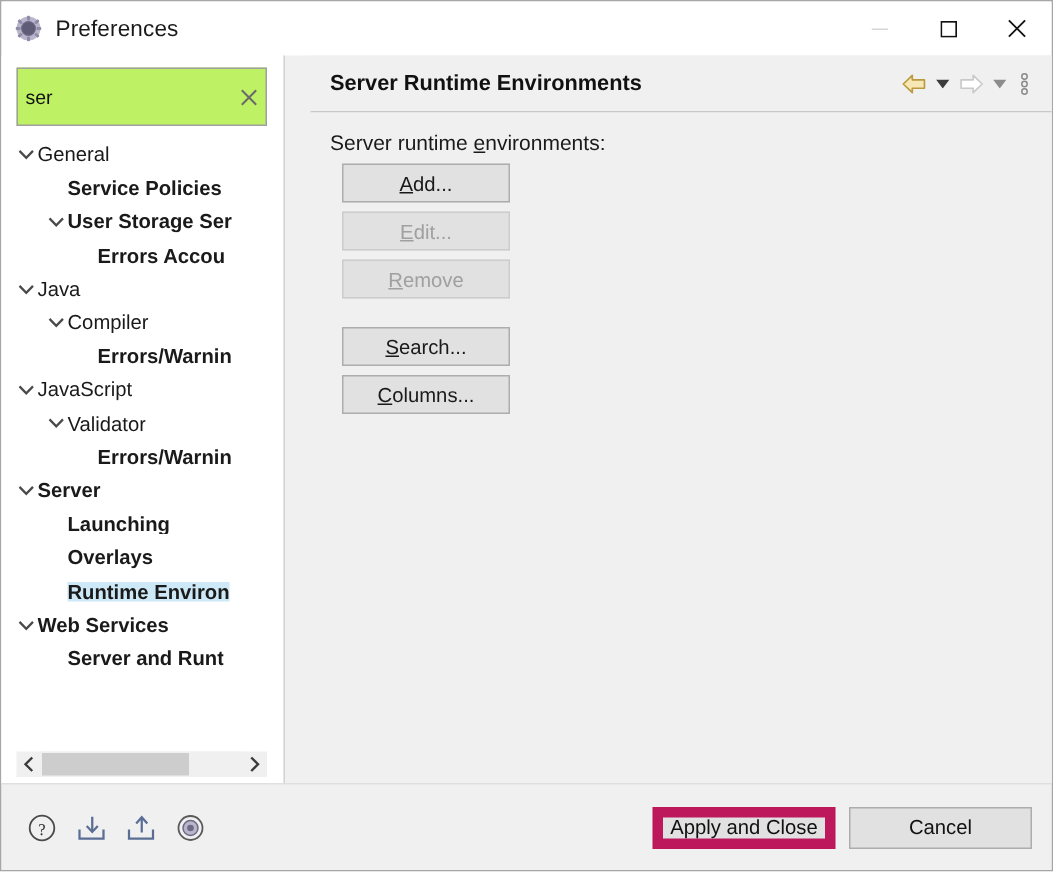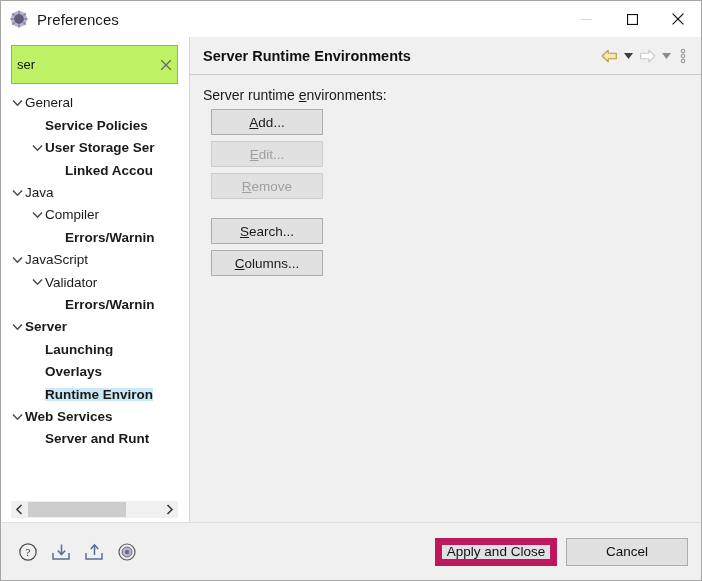--- a/index.html
+++ b/index.html
@@ -173,20 +173,21 @@
   }
 
   
   #right-pane {
     flex: 1 1 auto;
     min-width: 0;
     display: flex;
     flex-direction: column;
     background: #f0f0f0;
     border-left: 1px solid #d4d4d4;
+    padding-left: 17px;
   }
   #page-header {
     flex: 0 0 auto;
     height: 38px;
     background: #f0f0f0;
     border-bottom: 1px solid #c8c8c8;
     display: flex;
     align-items: center;
     padding: 0 10px 0 13px;
   }
@@ -430,21 +431,21 @@
           <div class="tree-item bold" style="padding-left: 25px;">
             <span class="twisty">
               <svg width="11" height="8" viewBox="0 0 11 8">
                 <polyline points="1,1.6 5.5,6.2 10,1.6" fill="none" stroke="#4a4a4a" stroke-width="1.5"></polyline>
               </svg>
             </span>
             <span class="tlabel">User Storage Ser</span>
           </div>
           <div class="tree-item bold" style="padding-left: 45px;">
             <span class="twisty"></span>
-            <span class="tlabel">Linked Accou</span>
+            <span class="tlabel">Errors Accou</span>
           </div>
           <div class="tree-item" style="padding-left: 5px;">
             <span class="twisty">
               <svg width="11" height="8" viewBox="0 0 11 8">
                 <polyline points="1,1.6 5.5,6.2 10,1.6" fill="none" stroke="#4a4a4a" stroke-width="1.5"></polyline>
               </svg>
             </span>
             <span class="tlabel">Java</span>
           </div>
           <div class="tree-item" style="padding-left: 25px;">

